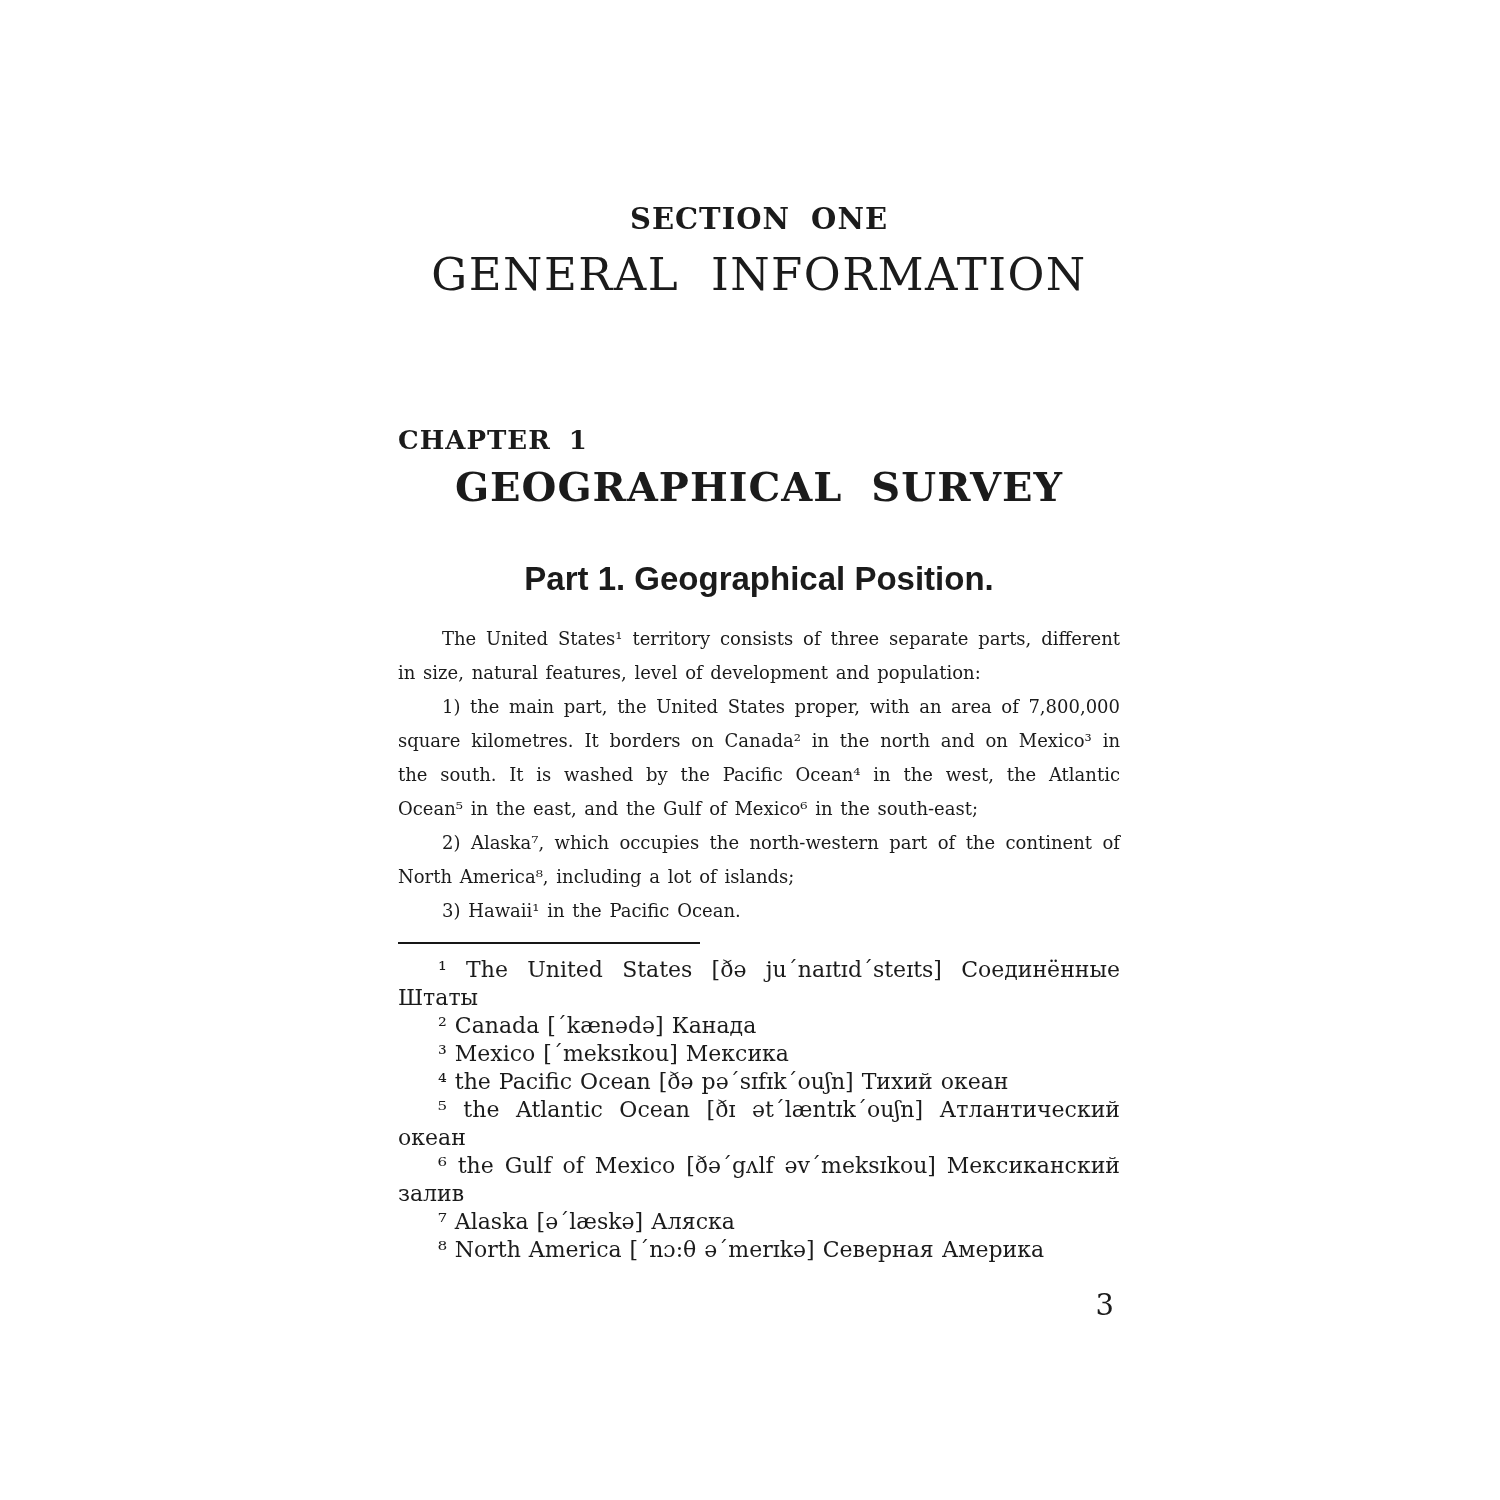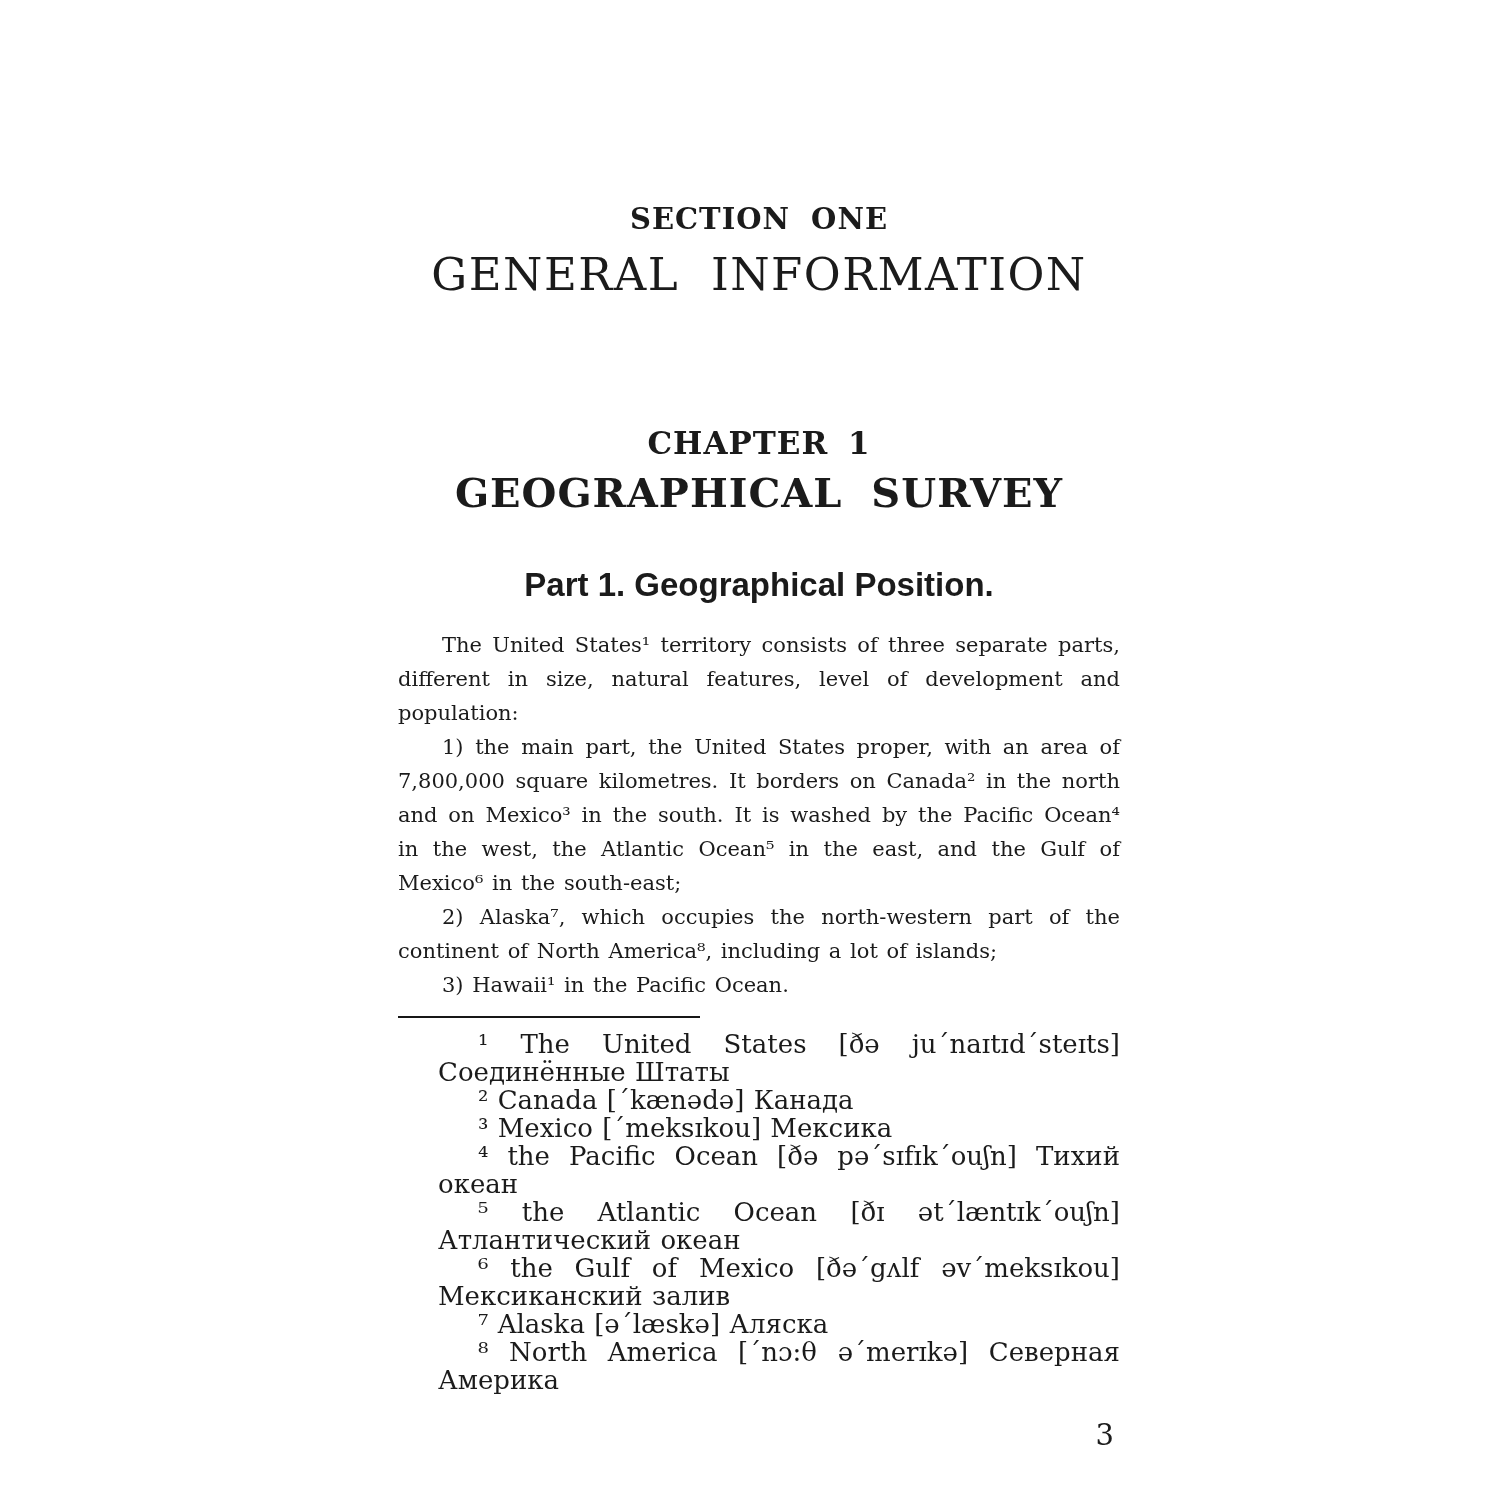--- a/index.html
+++ b/index.html
@@ -31,23 +31,22 @@
   }
   .section-title {
     text-align: center;
     font-weight: normal;
     font-size: 45px;
     letter-spacing: 1.5px;
     word-spacing: 16px;
     margin-top: 12px;
   }
   .chapter-heading {
-    text-align: center;
     font-weight: bold;
-    font-size: 31px;
+    font-size: 26px;
     letter-spacing: 1px;
     word-spacing: 8px;
     margin-top: 124px;
   }
   .chapter-title {
     text-align: center;
     font-weight: bold;
     font-size: 40px;
     letter-spacing: 1px;
     word-spacing: 14px;
@@ -55,42 +54,41 @@
   }
   .part-title {
     text-align: center;
     font-family: "Liberation Sans", "DejaVu Sans", sans-serif;
     font-weight: bold;
     font-size: 33px;
     margin-top: 50px;
   }
   .body-text {
     margin-top: 24px;
-    font-size: 21px;
+    font-size: 18px;
     line-height: 34px;
     text-align: justify;
     word-spacing: 2px;
   }
   .body-text .para {
     margin: 0;
     text-indent: 44px;
   }
   .footnote-rule {
     width: 302px;
     border: none;
     border-top: 2.5px solid #171717;
     margin: 14px 0 0 0;
   }
   .footnotes {
     margin-top: 12px;
-    font-size: 26px;
+    font-size: 22px;
     line-height: 28px;
     text-align: justify;
     word-spacing: 1px;
-    margin-left: 40px;
   }
   .footnotes .footnote {
     margin: 0;
     text-indent: 40px;
   }
   .page-number {
     text-align: right;
     font-size: 29px;
     margin-top: 24px;
     padding-right: 6px;

